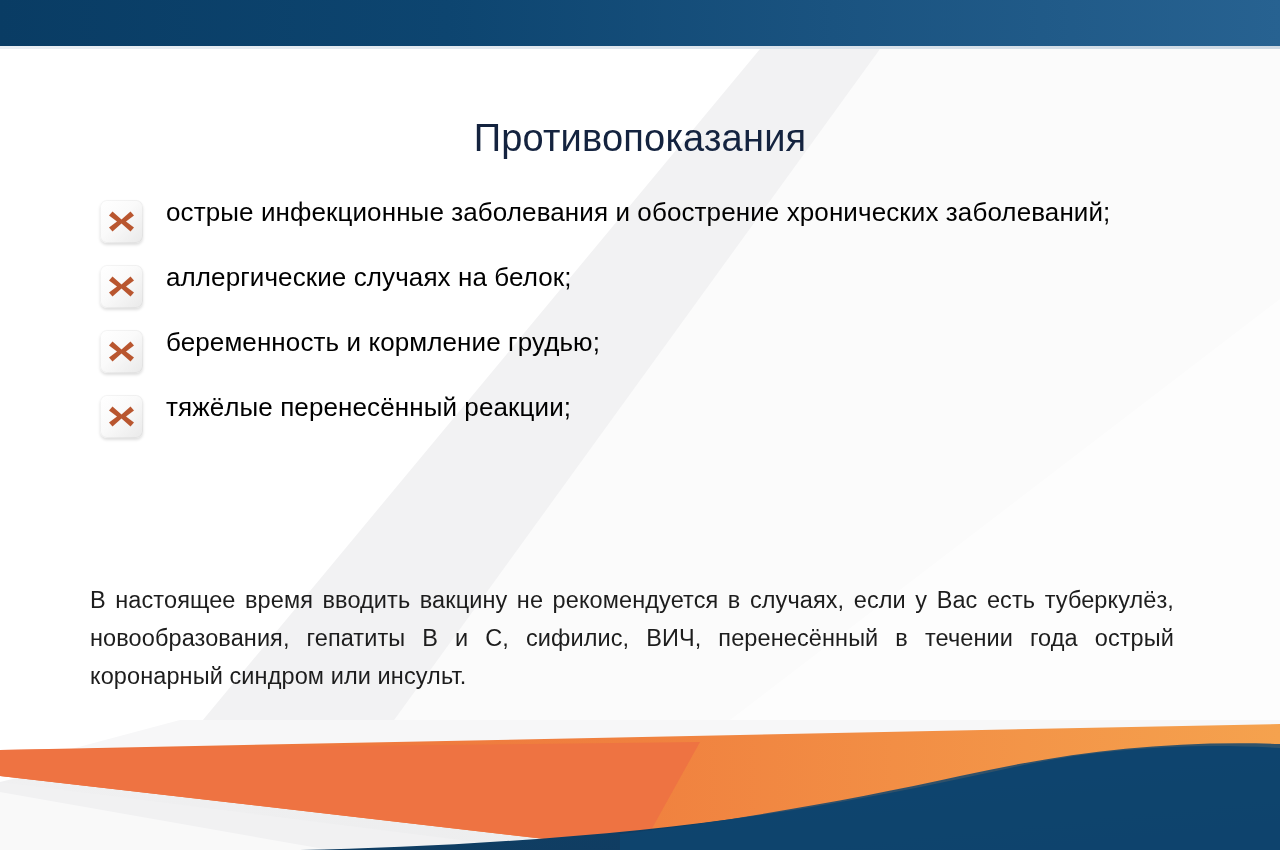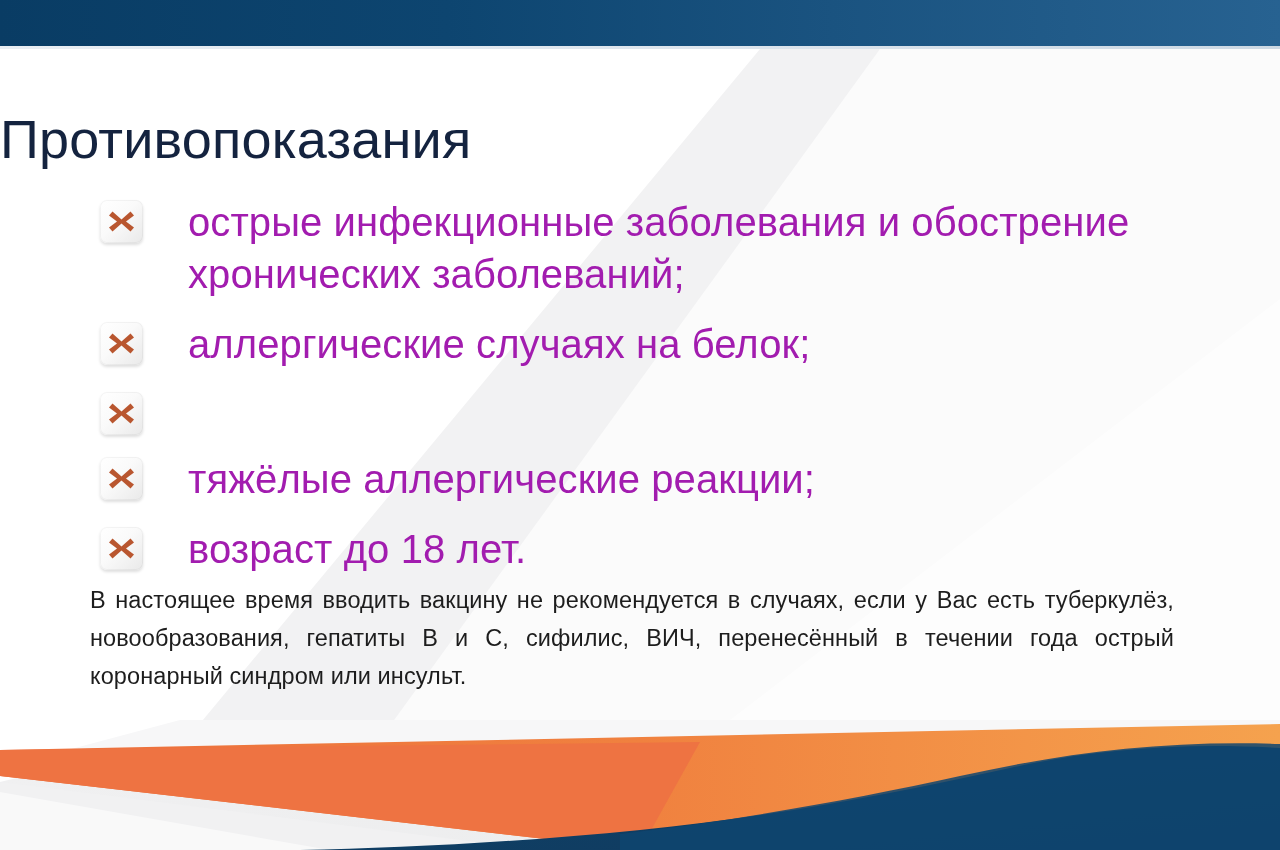--- a/index.html
+++ b/index.html
@@ -48,24 +48,24 @@
     width: 1280px;
     height: 801px;
     z-index: 0;
     pointer-events: none;
   }
 
   
   .slide-title {
     position: absolute;
     left: 0;
-    top: 108px;
-    width: 1280px;
-    text-align: left;
-    font-size: 54px;
+    top: 117px;
+    width: 1280px;
+    text-align: center;
+    font-size: 38px;
     font-weight: 400;
     letter-spacing: 0.2px;
     color: #14233f;
     z-index: 3;
     white-space: nowrap;
   }
 
   
   .bullets {
     position: absolute;
@@ -93,24 +93,24 @@
   }
   .x-icon svg {
     position: absolute;
     left: 0; top: 0;
     width: 43px;
     height: 43px;
     display: block;
   }
 
   .bullet-text {
-    margin-left: 45px;
-    font-size: 40px;
+    margin-left: 23px;
+    font-size: 26px;
     line-height: 1.30;
-    color: #a21caf;
+    color: #000000;
     font-weight: 400;
     letter-spacing: 0.1px;
   }
 
   
   .footnote {
     position: absolute;
     left: 90px;
     top: 581px;
     width: 1084px;
@@ -169,39 +169,32 @@
       </span>
       <span class="bullet-text">аллергические случаях на белок;</span>
     </div>
 
     <div class="bullet-row">
       <span class="x-icon">
         <svg viewBox="0 0 43 43">
           <path d="M12.5 11.5 L21.5 19.5 L30.5 11.5 L34 15.5 L26 21.5 L34 27.5 L30.5 31.5 L21.5 23.5 L12.5 31.5 L9 27.5 L17 21.5 L9 15.5 Z" fill="#b9562f"></path>
         </svg>
       </span>
-    </div>
-
-    <div class="bullet-row">
-      <span class="x-icon">
-        <svg viewBox="0 0 43 43">
-          <path d="M12.5 11.5 L21.5 19.5 L30.5 11.5 L34 15.5 L26 21.5 L34 27.5 L30.5 31.5 L21.5 23.5 L12.5 31.5 L9 27.5 L17 21.5 L9 15.5 Z" fill="#b9562f"></path>
-        </svg>
-      </span>
-      <span class="bullet-text">тяжёлые аллергические реакции;</span>
-    </div>
-
-    <div class="bullet-row">
-      <span class="x-icon">
-        <svg viewBox="0 0 43 43">
-          <path d="M12.5 11.5 L21.5 19.5 L30.5 11.5 L34 15.5 L26 21.5 L34 27.5 L30.5 31.5 L21.5 23.5 L12.5 31.5 L9 27.5 L17 21.5 L9 15.5 Z" fill="#b9562f"></path>
-        </svg>
-      </span>
-      <span class="bullet-text">возраст до 18 лет.</span>
-    </div>
+      <span class="bullet-text">беременность и кормление грудью;</span>
+    </div>
+
+    <div class="bullet-row">
+      <span class="x-icon">
+        <svg viewBox="0 0 43 43">
+          <path d="M12.5 11.5 L21.5 19.5 L30.5 11.5 L34 15.5 L26 21.5 L34 27.5 L30.5 31.5 L21.5 23.5 L12.5 31.5 L9 27.5 L17 21.5 L9 15.5 Z" fill="#b9562f"></path>
+        </svg>
+      </span>
+      <span class="bullet-text">тяжёлые перенесённый реакции;</span>
+    </div>
+
 
   </div>
 
   <div class="footnote">В настоящее время вводить вакцину не рекомендуется в случаях, если у Вас есть туберкулёз, новообразования, гепатиты B и C, сифилис, ВИЧ, перенесённый в течении года острый коронарный синдром или инсульт.</div>
 
   <svg class="bottom-art" viewBox="0 0 1280 130" preserveAspectRatio="none">
     <defs>
       <linearGradient id="gradOrange" x1="0" y1="0" x2="1" y2="0">
         <stop offset="0%" stop-color="#ec6e3c"></stop>
         <stop offset="50%" stop-color="#f0813f"></stop>

